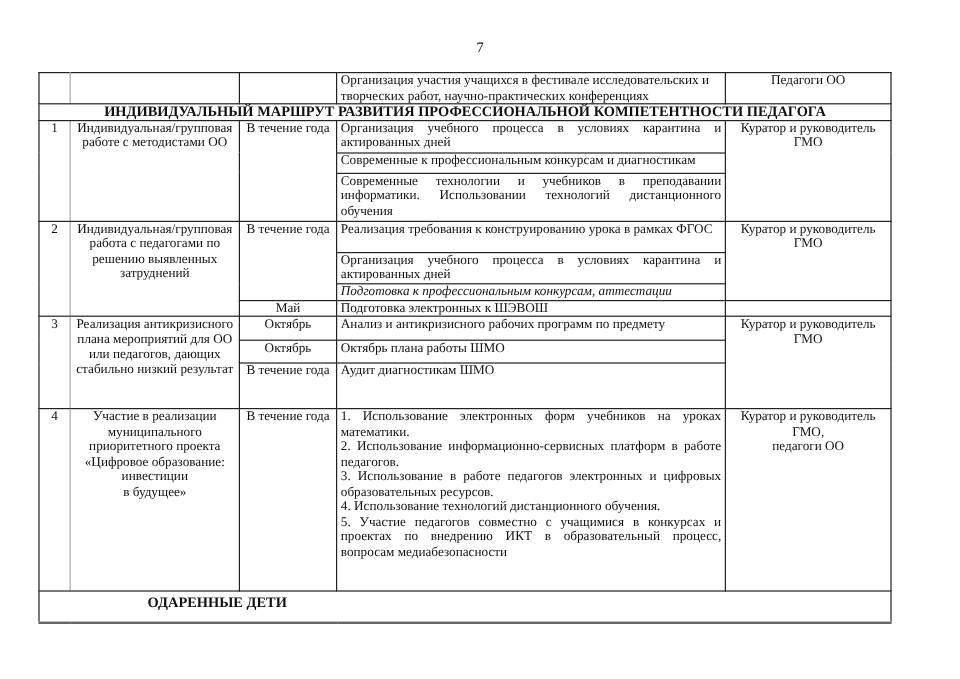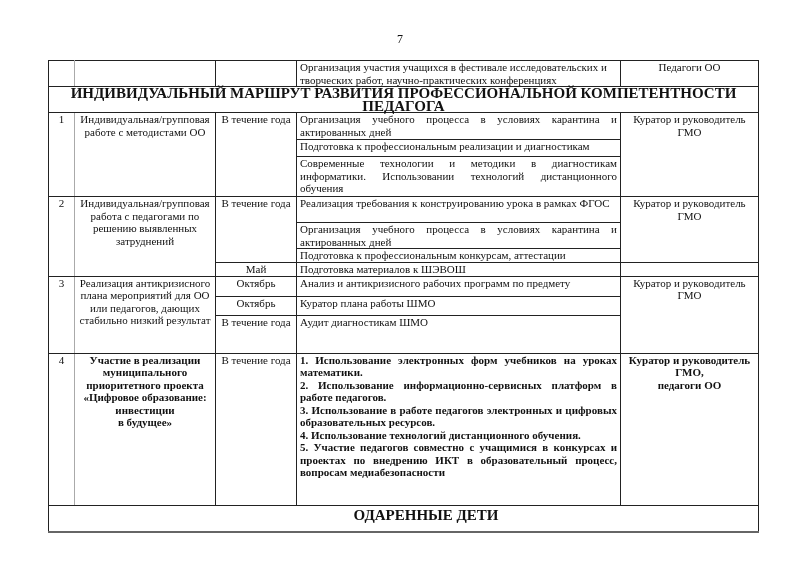--- a/index.html
+++ b/index.html
@@ -1,32 +1,32 @@
 <!DOCTYPE html>
 <html><head>
   <meta charset="utf-8">
   <style>
     html, body { margin: 0; padding: 0; background: #ffffff; }
     body { width: 800px; height: 566px; position: relative; overflow: hidden;
            font-family: "Liberation Serif", "DejaVu Serif", serif; color: #111; }
     .page-num { position: absolute; top: 32px; left: 0; width: 800px; text-align: center;
                 font-size: 12px; }
-    table.main { position: absolute; left: 48px; top: 60px; width: 710px;
+    table.main { position: absolute; left: 32px; top: 60px; width: 710px;
                  border-collapse: collapse; table-layout: fixed; font-size: 11px; line-height: 12.5px;
                  border: 1.5px solid #222; border-bottom: 2.5px solid #666; }
     table.main td { border: 1px solid #222; padding: 0 3px; vertical-align: top; }
     col.c1 { width: 26px; } col.c2 { width: 141px; } col.c3 { width: 81px; }
     col.c4 { width: 324px; } col.c5 { width: 138px; }
     td.num { text-align: center; border-right-color: #aaa !important; }
     td.center { text-align: center; }
     td.just { text-align: justify; }
-    td.section { text-align: center; font-weight: bold; font-size: 15px; padding: 0; }
-    td.section.left { text-align: center; padding-left: 48px; }
+    td.section { text-align: center; font-weight: bold; font-size: 12px; padding: 0; }
+    td.section.left { text-align: left; padding-left: 90px; }
     .first-row td { height: 24px; }
-    .pre { white-space: pre-line; font-weight: bold; }
+    .pre { white-space: pre-line; }
   </style>
 </head>
 <body>
 
 <div class="page-num">7</div>
 
 <table class="main">
   <colgroup>
       <col class="c1">
       <col class="c2">
@@ -49,55 +49,55 @@
   </tr>
 
   <tr>
     <td rowspan="3" class="num">1</td>
     <td rowspan="3" class="center">Индивидуальная/групповая работе с методистами ОО</td>
     <td rowspan="3" class="center">В течение года</td>
     <td class="just" style="height:26px;">Организация учебного процесса в условиях карантина и актированных дней</td>
     <td rowspan="3" class="center">Куратор и руководитель ГМО</td>
   </tr>
   <tr>
-    <td style="height:16px;">Подготовка к профессиональным реализации и диагностикам</td>
+    <td style="height:16px;">Современные к профессиональным конкурсам и диагностикам</td>
   </tr>
   <tr>
-    <td class="just" style="height:39px;">Современные технологии и методики в диагностикам информатики. Использовании технологий дистанционного обучения</td>
+    <td class="just" style="height:39px;">Современные технологии и учебников в преподавании информатики. Использовании технологий дистанционного обучения</td>
   </tr>
 
   <tr>
     <td rowspan="4" class="num">2</td>
     <td rowspan="4" class="center">Индивидуальная/групповая работа с педагогами по решению выявленных затруднений</td>
     <td rowspan="3" class="center">В течение года</td>
     <td class="just" style="height:25px;">Реализация требования к конструированию урока в рамках ФГОС</td>
     <td rowspan="3" class="center">Куратор и руководитель ГМО</td>
   </tr>
   <tr>
     <td class="just" style="height:25px;">Организация учебного процесса в условиях карантина и актированных дней</td>
   </tr>
   <tr>
-    <td style="height:13px;">Подготовка к профессиональным конкурсам, аттестации</td>
+    <td style="height:13px;font-style:italic;">Подготовка к профессиональным конкурсам, аттестации</td>
   </tr>
   <tr>
     <td class="center" style="height:12px;text-align:center;">Май</td>
-    <td>Подготовка материалов к ШЭВОШ</td>
+    <td>Подготовка электронных к ШЭВОШ</td>
     <td></td>
   </tr>
 
   <tr>
     <td rowspan="3" class="num">3</td>
     <td rowspan="3" class="center">Реализация антикризисного плана мероприятий для ОО или педагогов, дающих стабильно низкий результат</td>
     <td class="center" style="height:19px;">Октябрь</td>
     <td>Анализ и антикризисного рабочих программ по предмету</td>
     <td rowspan="3" class="center">Куратор и руководитель ГМО</td>
   </tr>
   <tr>
     <td class="center" style="height:18px;">Октябрь</td>
-    <td>Куратор плана работы ШМО</td>
+    <td>Октябрь плана работы ШМО</td>
   </tr>
   <tr>
     <td class="center" style="height:37px;">В течение года</td>
     <td>Аудит диагностикам ШМО</td>
   </tr>
 
   <tr>
     <td class="num" style="height:151px;">4</td>
     <td class="center pre">Участие в реализации муниципального приоритетного проекта «Цифровое образование: инвестиции
 в будущее»</td>

